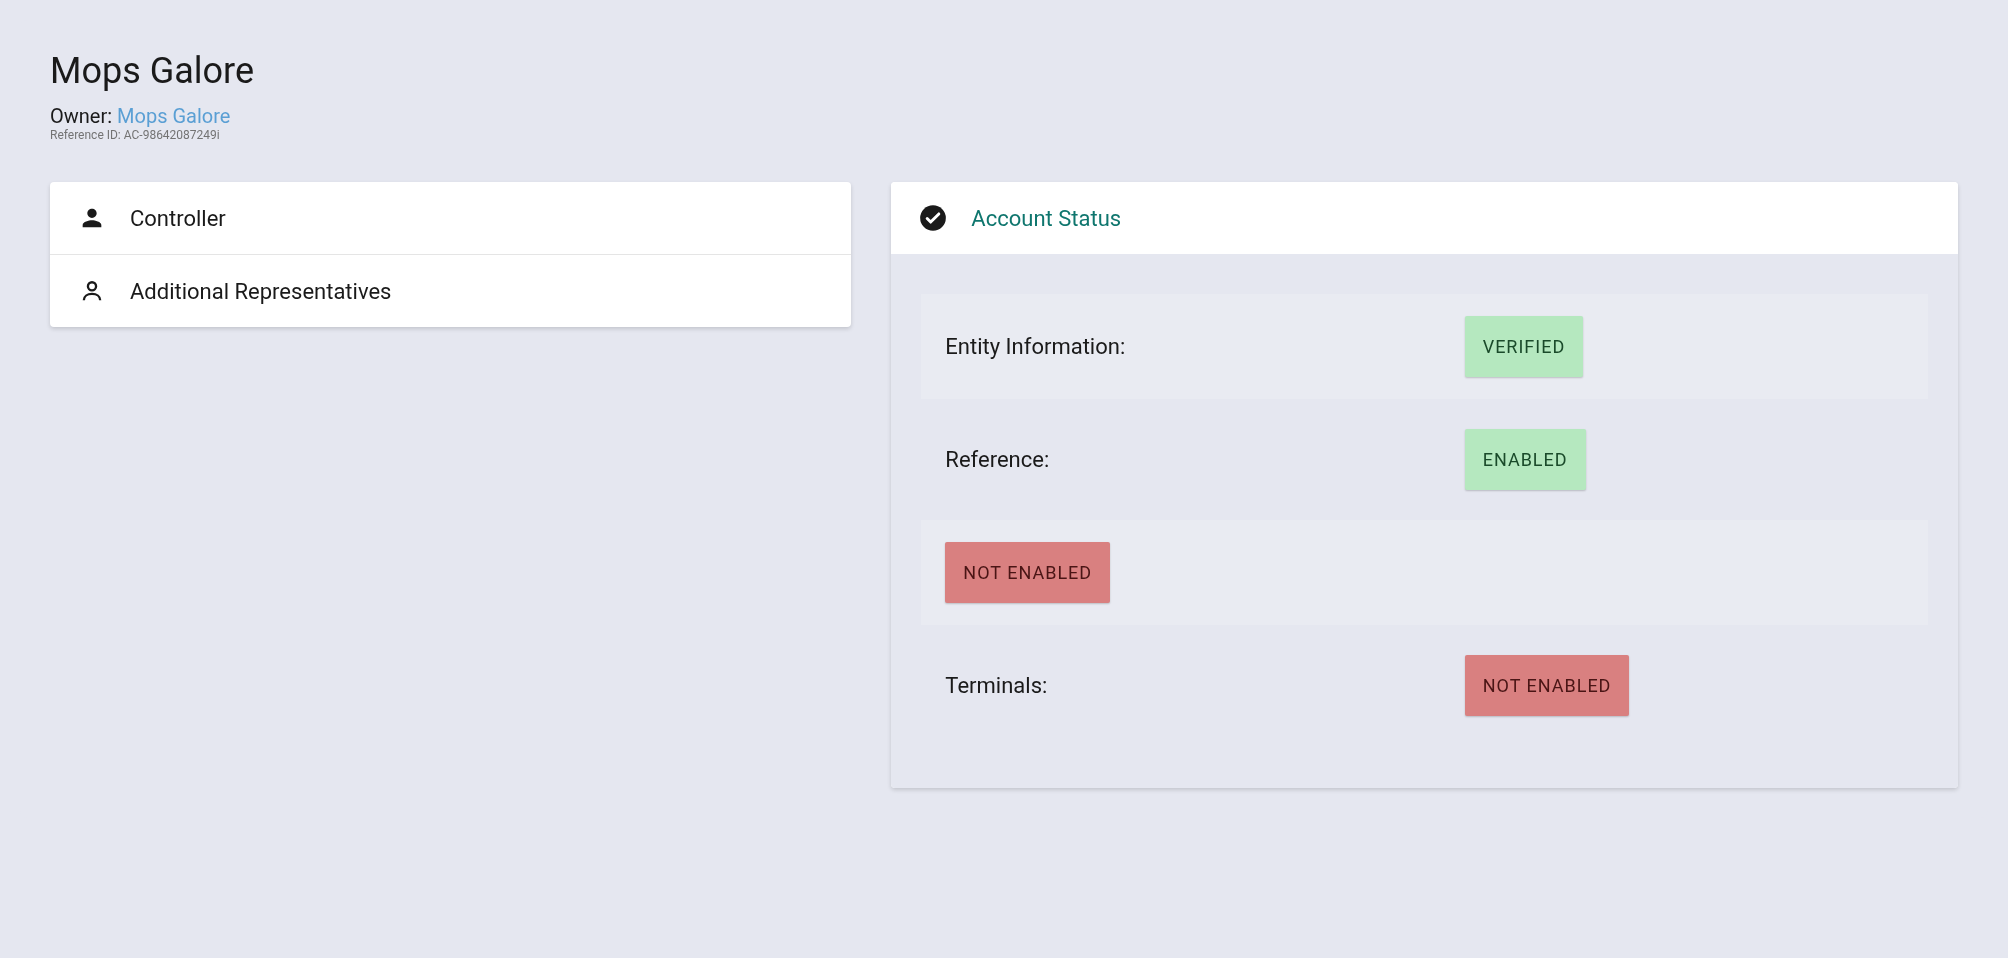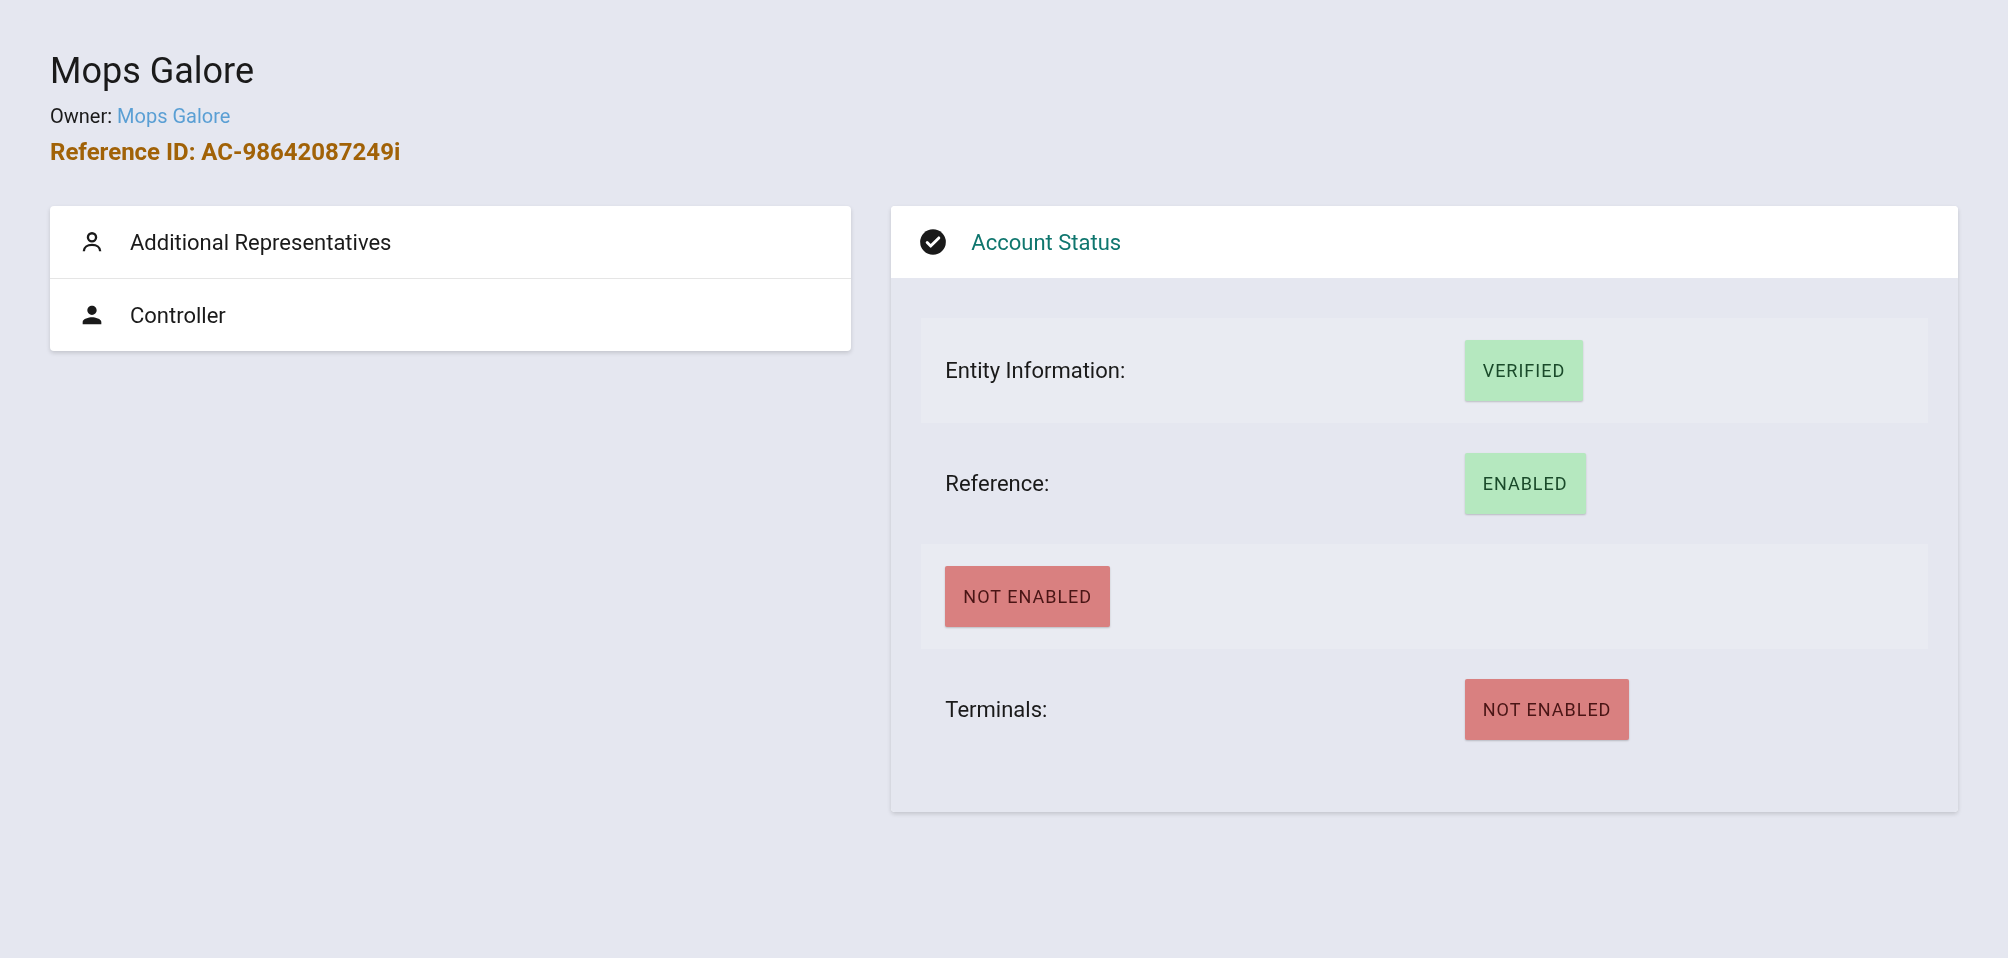--- a/index.html
+++ b/index.html
@@ -24,31 +24,30 @@
     }
     .title {
       font-size: 36px;
       font-weight: 400;
       color: #1a1a1a;
       margin-bottom: 12px;
     }
     .owner-line {
       font-size: 20px;
       color: #1a1a1a;
-      margin-bottom: 10px;
+      margin-bottom: 0;
     }
     .owner-link {
       color: #5a9fd4;
       text-decoration: none;
       cursor: pointer;
     }
     .ref-line {
-      font-size: 24px;
-      color: #a16207;
-      font-weight: bold;
+      font-size: 12px;
+      color: #737373;
     }
     .content {
       display: flex;
       gap: 40px;
       align-items: flex-start;
     }
     .left-panel {
       flex: 0 0 42%;
       background: #ffffff;
       border-radius: 4px;
@@ -156,34 +155,34 @@
     </div>
     <div class="ref-line">
       <span>Reference ID: </span><span>AC-98642087249i</span>
     </div>
   </div>
 
   <div class="content">
     <div class="left-panel">
       <div class="list-item">
         <span class="list-icon">
+          <svg viewBox="0 0 24 24" width="28" height="28" fill="#1a1a1a">
+            <path d="M12 12c2.21 0 4-1.79 4-4s-1.79-4-4-4-4 1.79-4 4 1.79 4 4 4zm0 2c-2.67 0-8 1.34-8 4v2h16v-2c0-2.66-5.33-4-8-4z"></path>
+          </svg>
+        </span>
+        <span class="list-label">Controller</span>
+      </div>
+      <div class="list-item">
+        <span class="list-icon">
           <svg viewBox="0 0 24 24" width="28" height="28" fill="none" stroke="#1a1a1a" stroke-width="2">
             <circle cx="12" cy="8" r="3.5"></circle>
             <path d="M5 20c0-3.5 3-5.5 7-5.5s7 2 7 5.5"></path>
           </svg>
         </span>
         <span class="list-label">Additional Representatives</span>
-      </div>
-      <div class="list-item">
-        <span class="list-icon">
-          <svg viewBox="0 0 24 24" width="28" height="28" fill="#1a1a1a">
-            <path d="M12 12c2.21 0 4-1.79 4-4s-1.79-4-4-4-4 1.79-4 4 1.79 4 4 4zm0 2c-2.67 0-8 1.34-8 4v2h16v-2c0-2.66-5.33-4-8-4z"></path>
-          </svg>
-        </span>
-        <span class="list-label">Controller</span>
       </div>
     </div>
 
     <div class="right-panel">
       <div class="panel-header">
         <span class="panel-header-icon">
           <svg viewBox="0 0 24 24" width="28" height="28">
             <circle cx="12" cy="12" r="11" fill="#1a1a1a"></circle>
             <path d="M7 12.5l3 3 7-7" stroke="#ffffff" stroke-width="2.5" fill="none" stroke-linecap="round" stroke-linejoin="round"></path>
           </svg>

